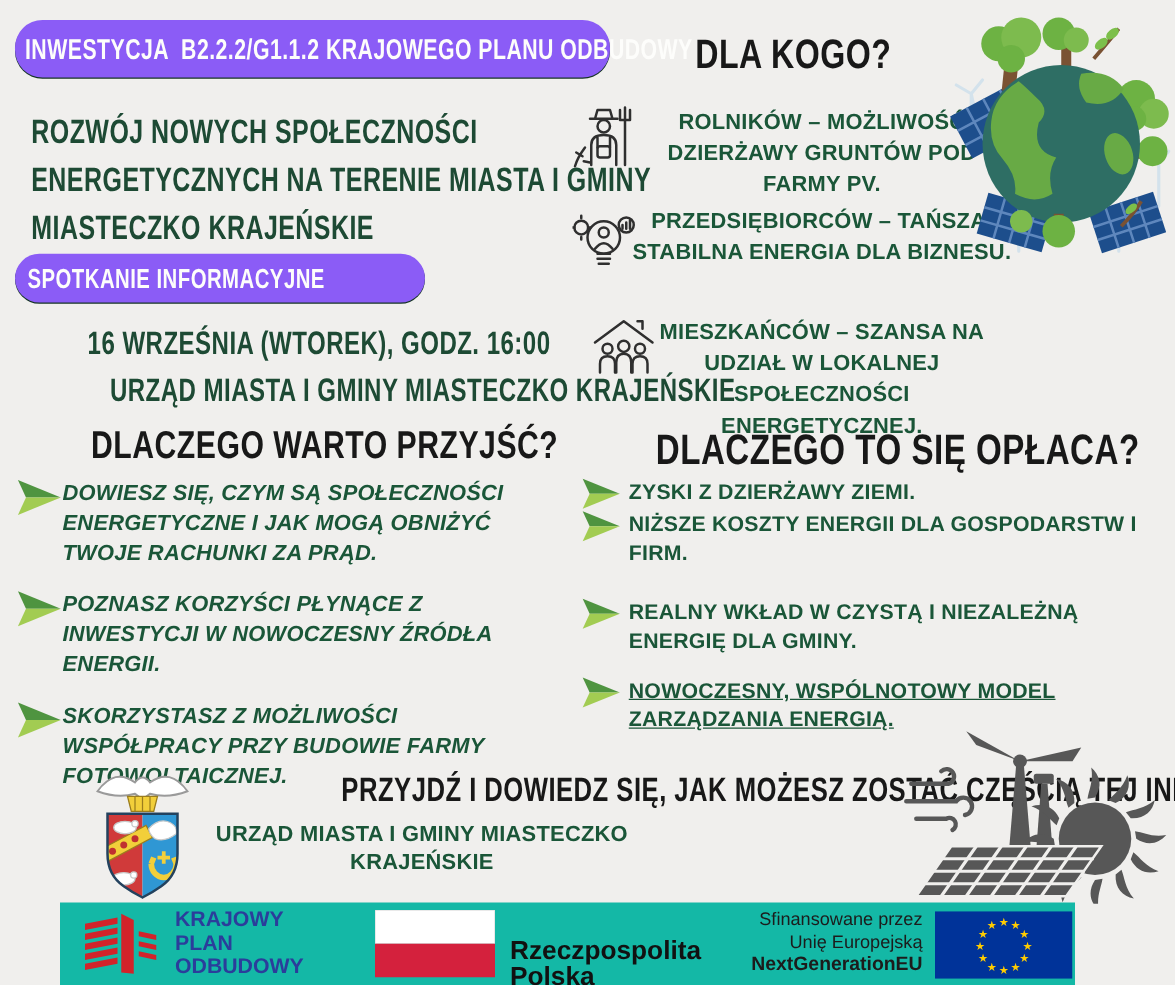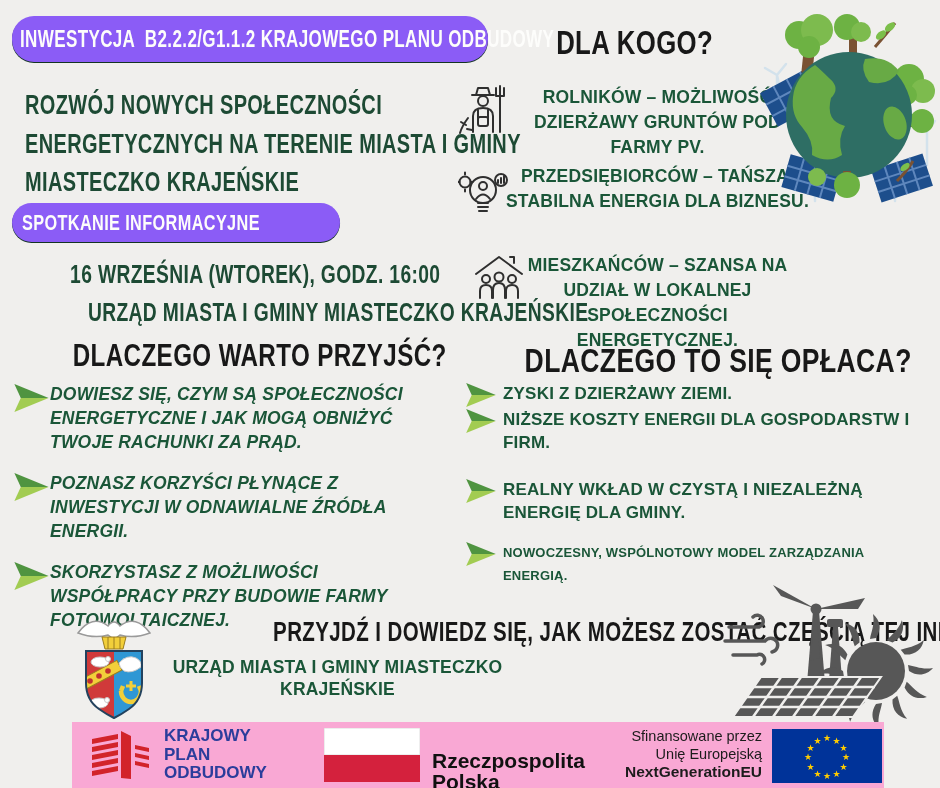--- a/index.html
+++ b/index.html
@@ -7,21 +7,21 @@
   .abs{position:absolute;}
   .cond{display:inline-block;font-weight:700;white-space:pre;letter-spacing:.5px;transform:scaleX(.74);transform-origin:center;}
   .cond-left{transform-origin:left center;}
   .badge{background:#8b5cf6;border-radius:22px;color:#fdfdfb;display:flex;align-items:center;box-shadow:0 1px 0 #143424;}
   .green-ttl{color:#1d4a34;}
   .blacktxt{color:#181818;}
   .body-green{color:#1a5638;font-weight:700;letter-spacing:.2px;}
   .ctr{text-align:center;}
   .bullet-row{display:flex;align-items:flex-start;}
   svg{display:block;}
-  .footer{background:#f9a8d4;margin-left:24px;}
+  .footer{background:#14b8a6;}
   .kpo-blue{color:#2b3d9b;font-weight:700;}
 </style>
 </head>
 <body>
 
 <div class="abs badge" style="left:12px;top:16px;width:468px;height:46px;padding-left:8px;">
   <span class="cond cond-left" style="font-size:23px;">INWESTYCJA  B2.2.2/G1.1.2 KRAJOWEGO PLANU ODBUDOWY</span>
 </div>
 
 <div class="abs green-ttl" style="left:25px;top:86px;line-height:38.5px;font-size:27px;">
@@ -51,21 +51,21 @@
         <polygon points="1,1 33,14 7,14" fill="#4f9440"></polygon>
         <polygon points="7,14 33,14 1,27" fill="#a2cc52"></polygon>
       </svg>
     <div class="body-green" style="font-size:17.5px;line-height:24px;width:382px;">DOWIESZ SIĘ, CZYM SĄ SPOŁECZNOŚCI ENERGETYCZNE I JAK MOGĄ OBNIŻYĆ TWOJE RACHUNKI ZA PRĄD.</div>
   </div>
   <div class="bullet-row" style="margin-bottom:17px;">
     <svg width="37" height="30" viewBox="0 0 34 28" style="flex:0 0 37px;margin-top:1px;">
         <polygon points="1,1 33,14 7,14" fill="#4f9440"></polygon>
         <polygon points="7,14 33,14 1,27" fill="#a2cc52"></polygon>
       </svg>
-    <div class="body-green" style="font-size:17.5px;line-height:24px;width:382px;">POZNASZ KORZYŚCI PŁYNĄCE Z INWESTYCJI W ODNAWIALNE ŹRÓDŁA ENERGII.</div>
+    <div class="body-green" style="font-size:17.5px;line-height:24px;width:382px;">POZNASZ KORZYŚCI PŁYNĄCE Z INWESTYCJI W NOWOCZESNY ŹRÓDŁA ENERGII.</div>
   </div>
   <div class="bullet-row">
     <svg width="37" height="30" viewBox="0 0 34 28" style="flex:0 0 37px;margin-top:1px;">
         <polygon points="1,1 33,14 7,14" fill="#4f9440"></polygon>
         <polygon points="7,14 33,14 1,27" fill="#a2cc52"></polygon>
       </svg>
     <div class="body-green" style="font-size:17.5px;line-height:24px;width:382px;">SKORZYSTASZ Z MOŻLIWOŚCI WSPÓŁPRACY PRZY BUDOWIE FARMY FOTOWOLTAICZNEJ.</div>
   </div>
 </div>
 
@@ -130,21 +130,21 @@
         <polygon points="1,1 33,14 7,14" fill="#4f9440"></polygon>
         <polygon points="7,14 33,14 1,27" fill="#a2cc52"></polygon>
       </svg>
     <div class="body-green" style="font-size:17px;line-height:23px;width:425px;margin-left:6px;">REALNY WKŁAD W CZYSTĄ I NIEZALEŻNĄ ENERGIĘ DLA GMINY.</div>
   </div>
   <div class="bullet-row">
     <svg width="32" height="26" viewBox="0 0 34 28" style="flex:0 0 32px;">
         <polygon points="1,1 33,14 7,14" fill="#4f9440"></polygon>
         <polygon points="7,14 33,14 1,27" fill="#a2cc52"></polygon>
       </svg>
-    <div class="body-green" style="font-size:13px;line-height:23px;width:425px;margin-left:6px;">NOWOCZESNY, WSPÓLNOTOWY MODEL ZARZĄDZANIA ENERGIĄ.</div>
+    <div class="body-green" style="font-size:17px;line-height:23px;width:425px;margin-left:6px;text-decoration:underline;">NOWOCZESNY, WSPÓLNOTOWY MODEL ZARZĄDZANIA ENERGIĄ.</div>
   </div>
 </div>
 
 <svg class="abs" style="left:757px;top:3px;" width="183" height="203" viewBox="0 0 183 203">
   <g stroke="#d3e2ec" stroke-width="2.5" stroke-linecap="round" fill="none">
     <path d="M20,72 v38 M20,72 l9,-11 M20,72 l-12,-7 M20,72 l3,14"></path>
     <path d="M58,168 v30 M58,168 l9,-10 M58,168 l-12,-6 M58,168 l2,13"></path>
     <path d="M138,168 v30 M138,168 l9,-10 M138,168 l-12,-6 M138,168 l2,13"></path>
     <path d="M170,128 v34 M170,128 l8,-10 M170,128 l-11,-6"></path>
   </g>

